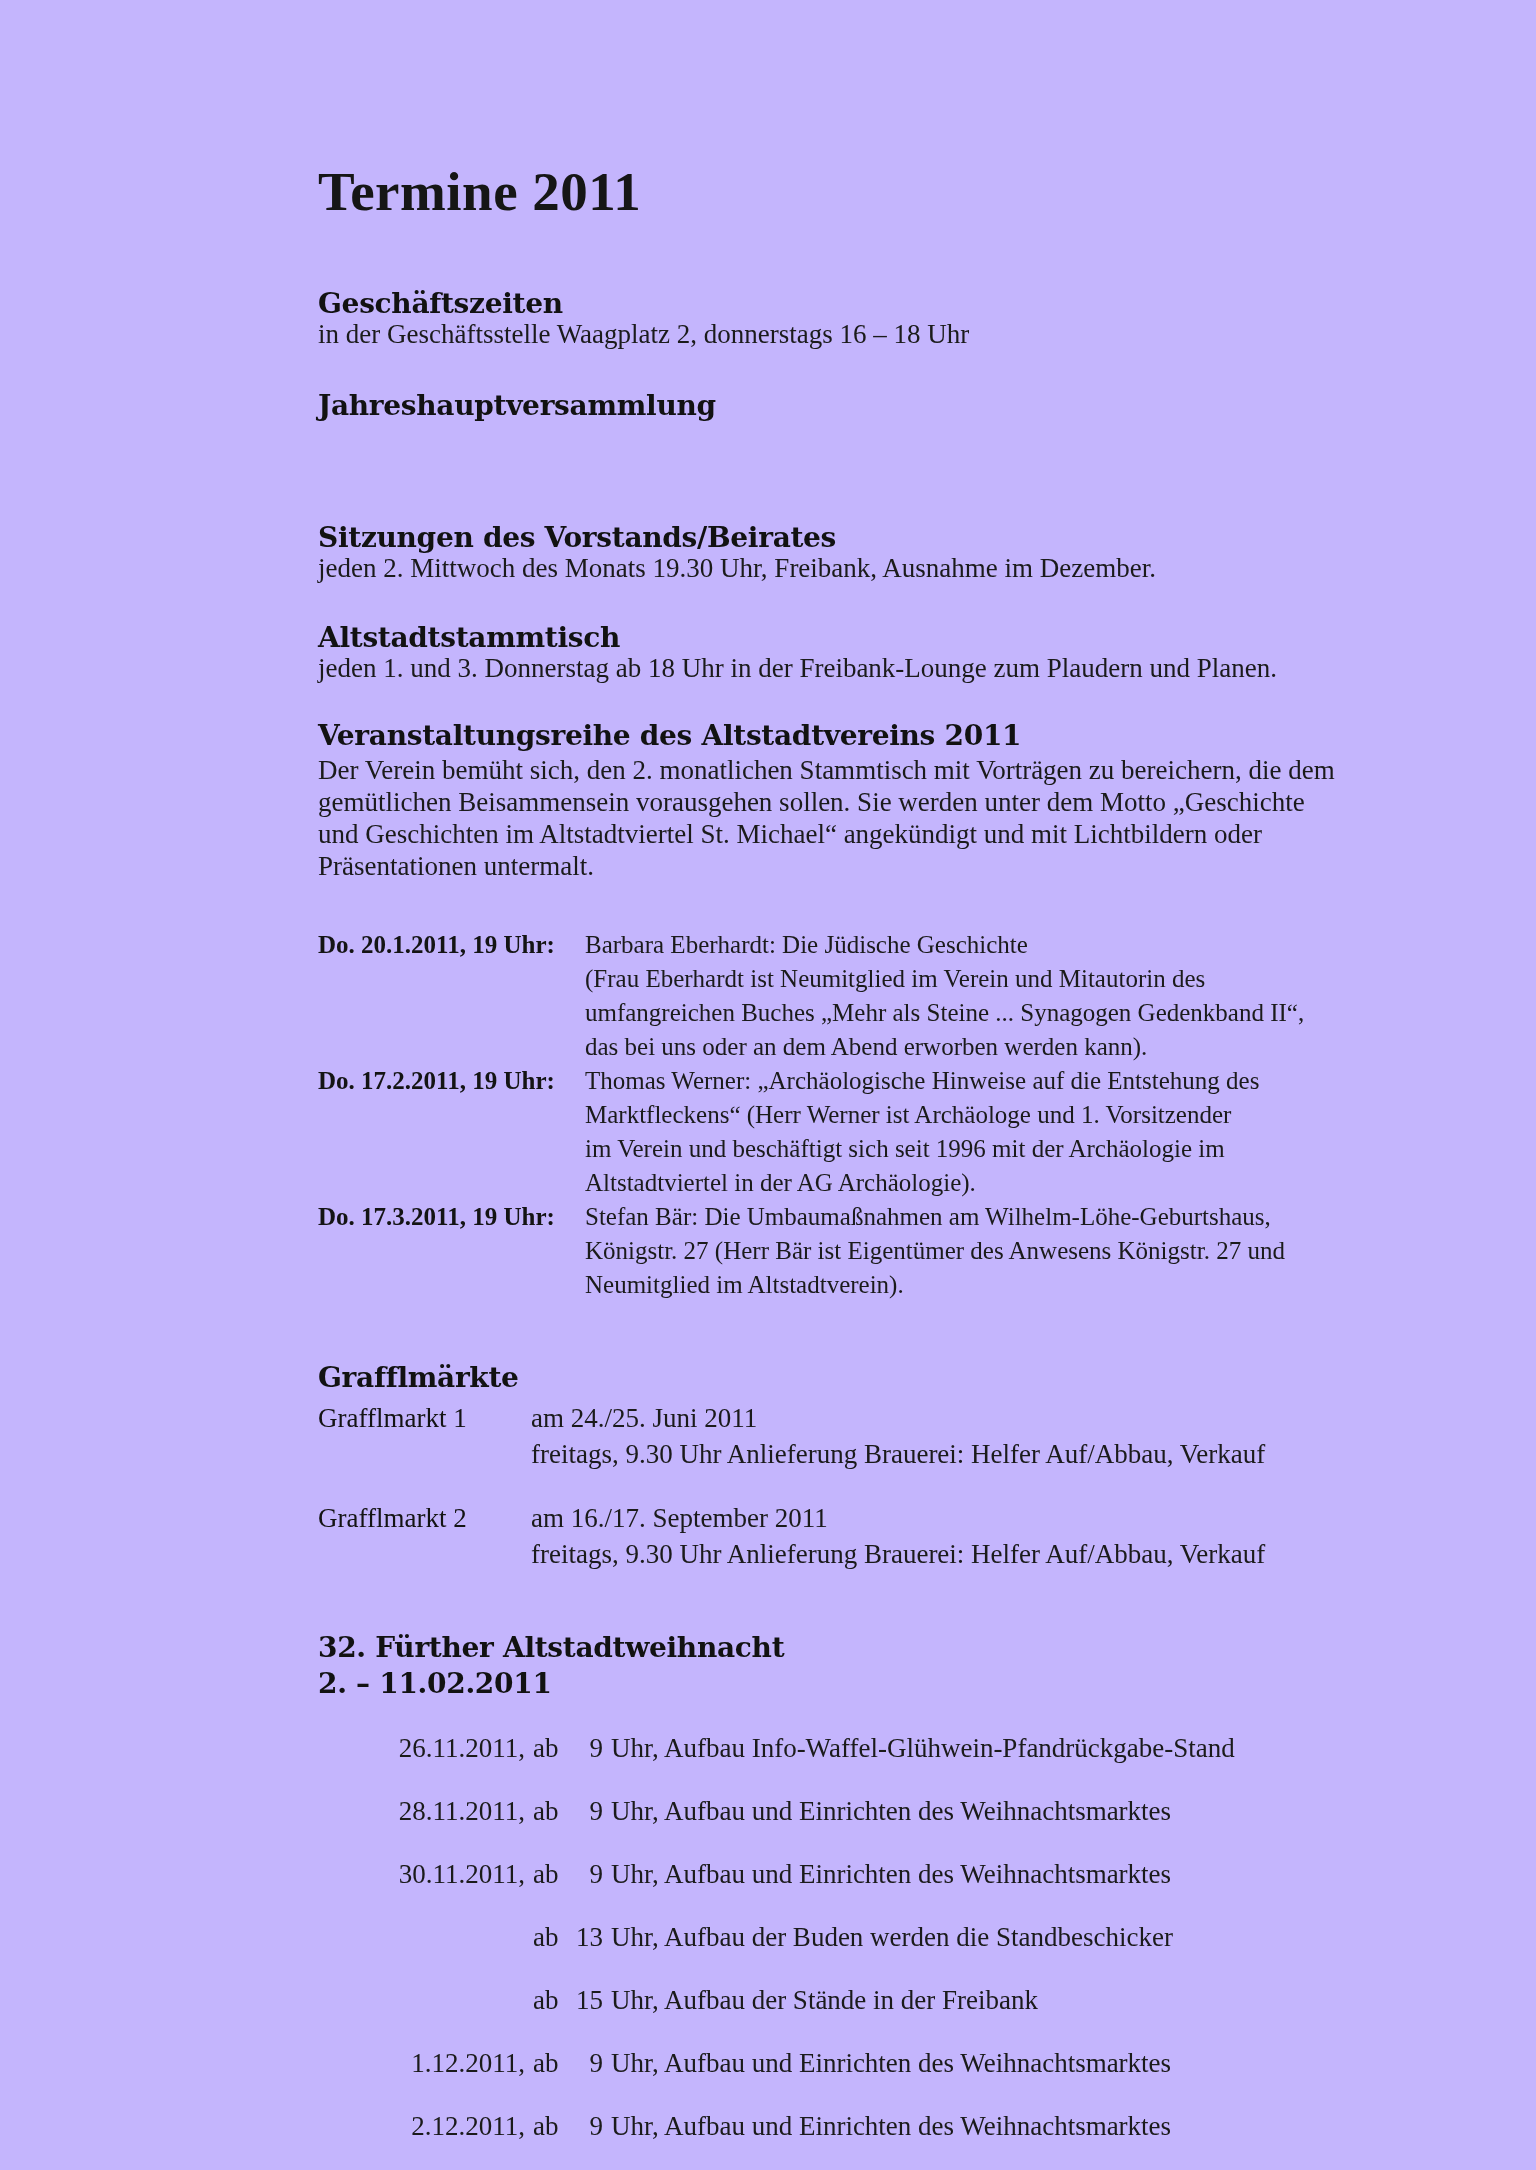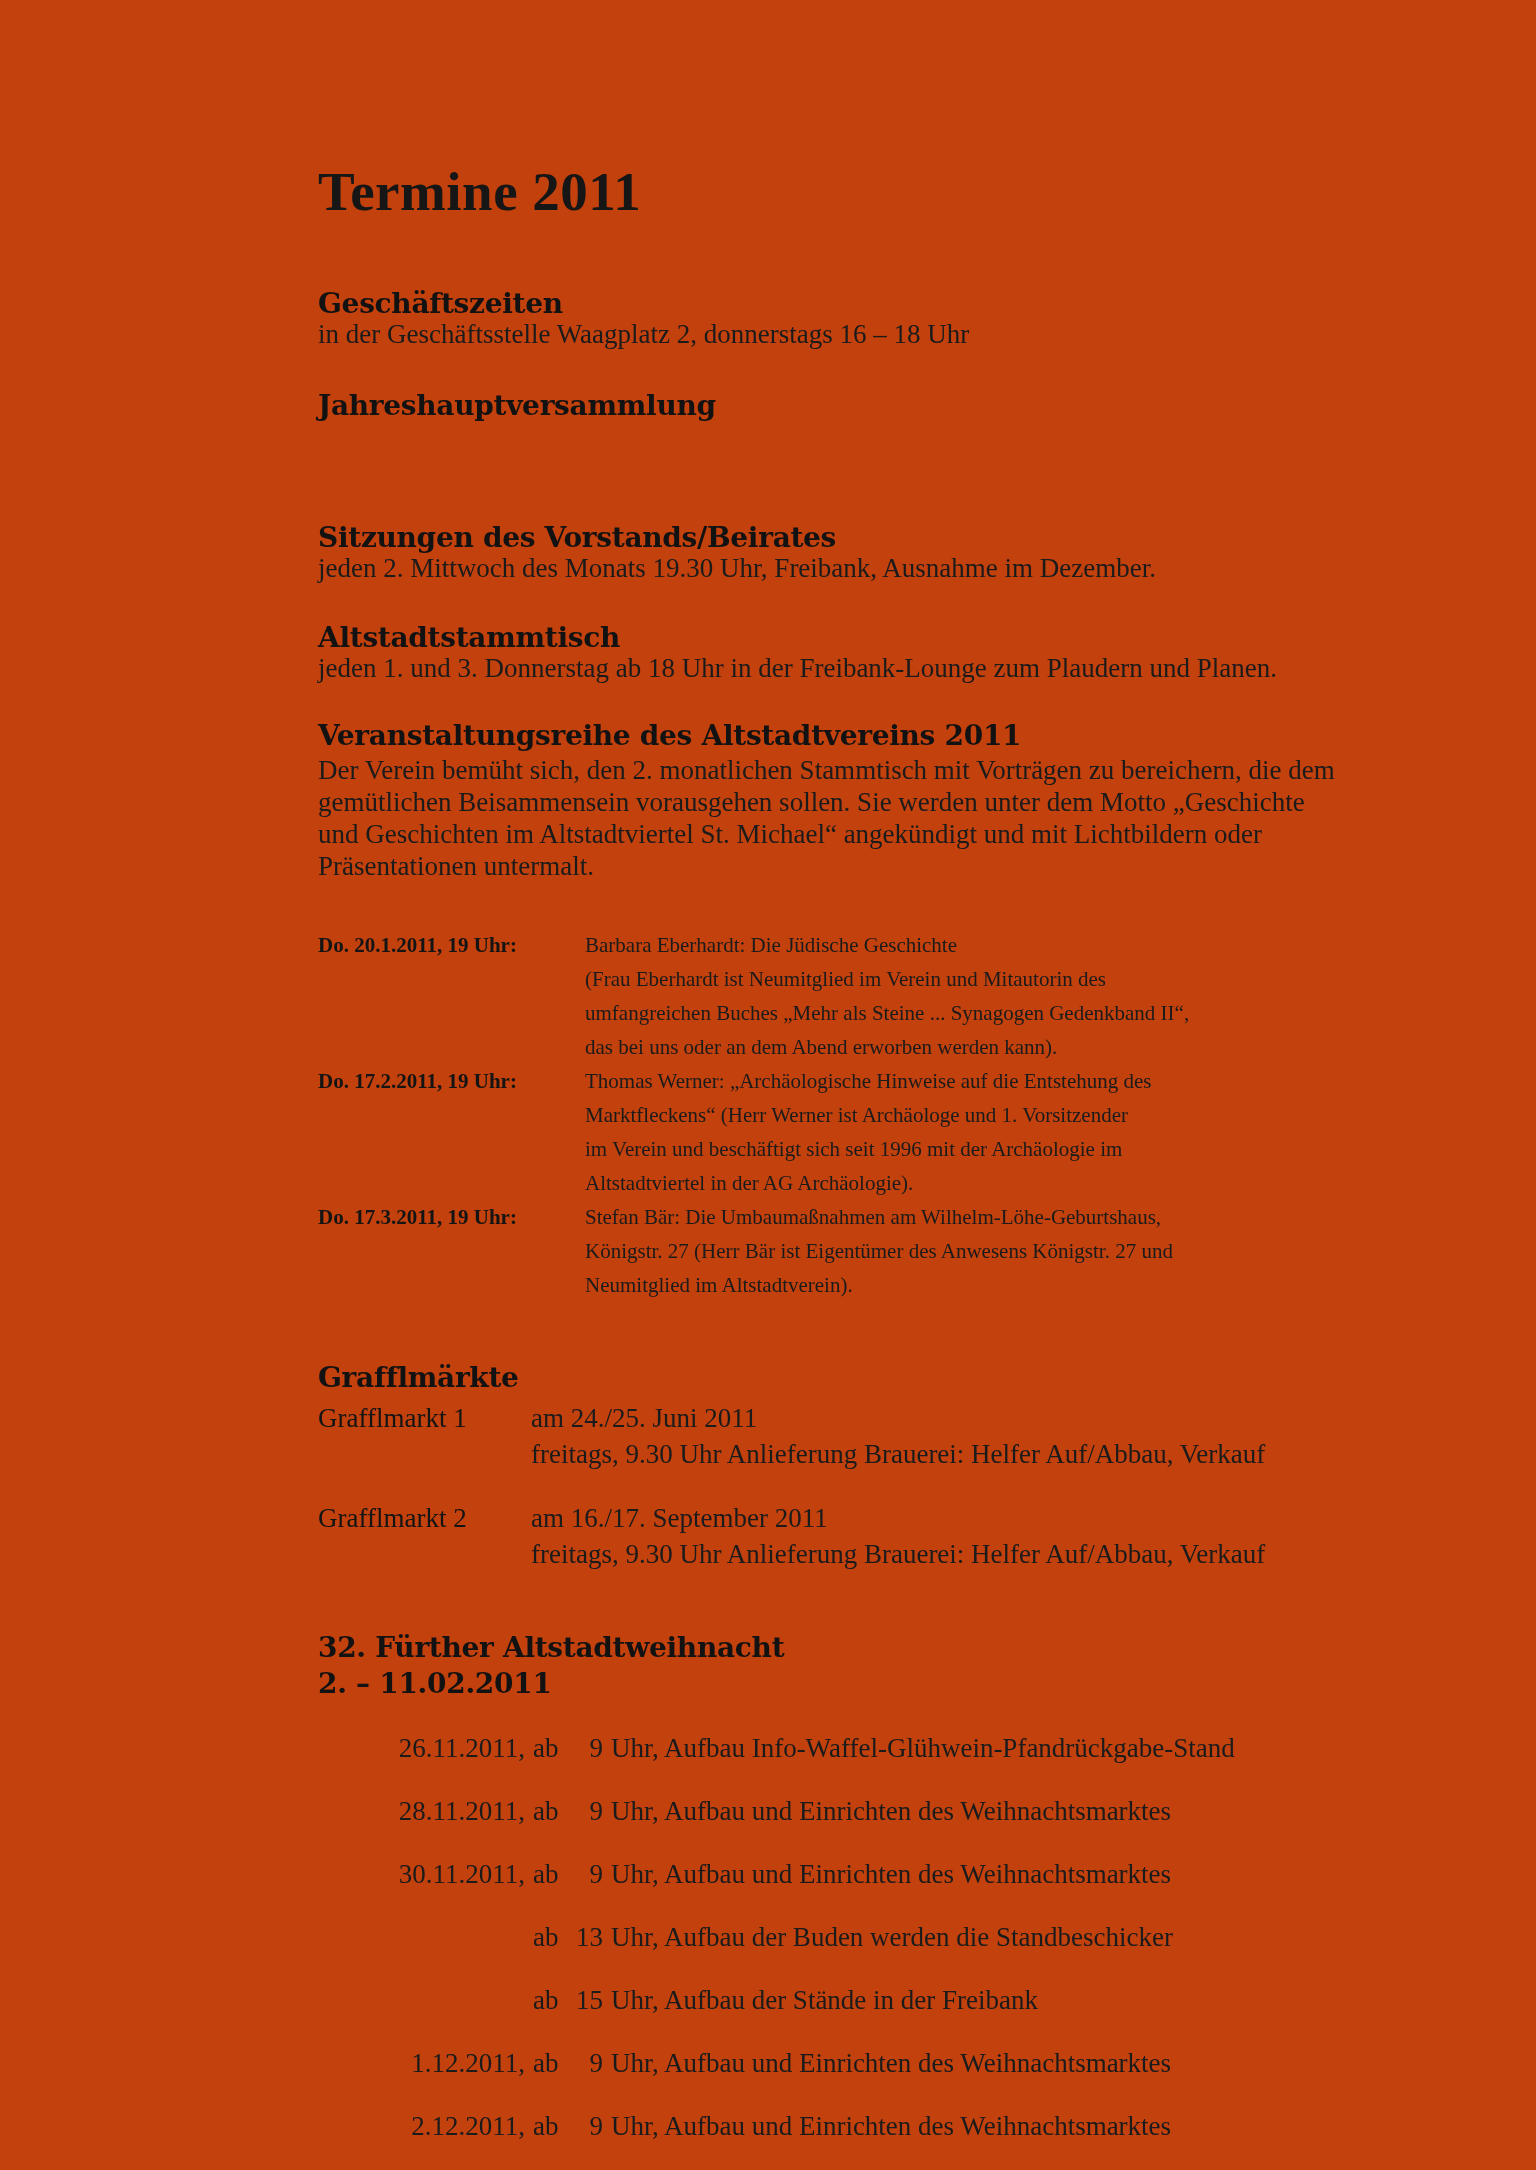--- a/index.html
+++ b/index.html
@@ -1,20 +1,20 @@
 <!DOCTYPE html>
 <html><head>
 <meta charset="utf-8">
 <style>
   html,body{margin:0;padding:0;background:#e8e8e8;}
   .page{
     position:relative;
     width:1536px;
     height:2170px;
-    background:#c2410c;
+    background:#c4b5fd;
     margin:0 auto;
     overflow:hidden;
     font-family:"Liberation Serif","DejaVu Serif",serif;
     color:#1b1b1b;
   }
   .abs{position:absolute;left:318px;}
   .title{
     font-family:"Liberation Serif","DejaVu Serif",serif;
     font-weight:bold;
     font-size:55px;
@@ -31,21 +31,21 @@
     letter-spacing:-0.3px;
     color:#121212;
     white-space:nowrap;
   }
   .bodyline{
     font-size:27px;
     line-height:32px;
     white-space:nowrap;
   }
   .events .eline{
-    font-size:21px;
+    font-size:25px;
     line-height:34px;
     white-space:nowrap;
     display:flex;
   }
   .elabel{
     display:inline-block;
     width:267px;
     font-weight:bold;
     color:#141414;
     flex:0 0 auto;

